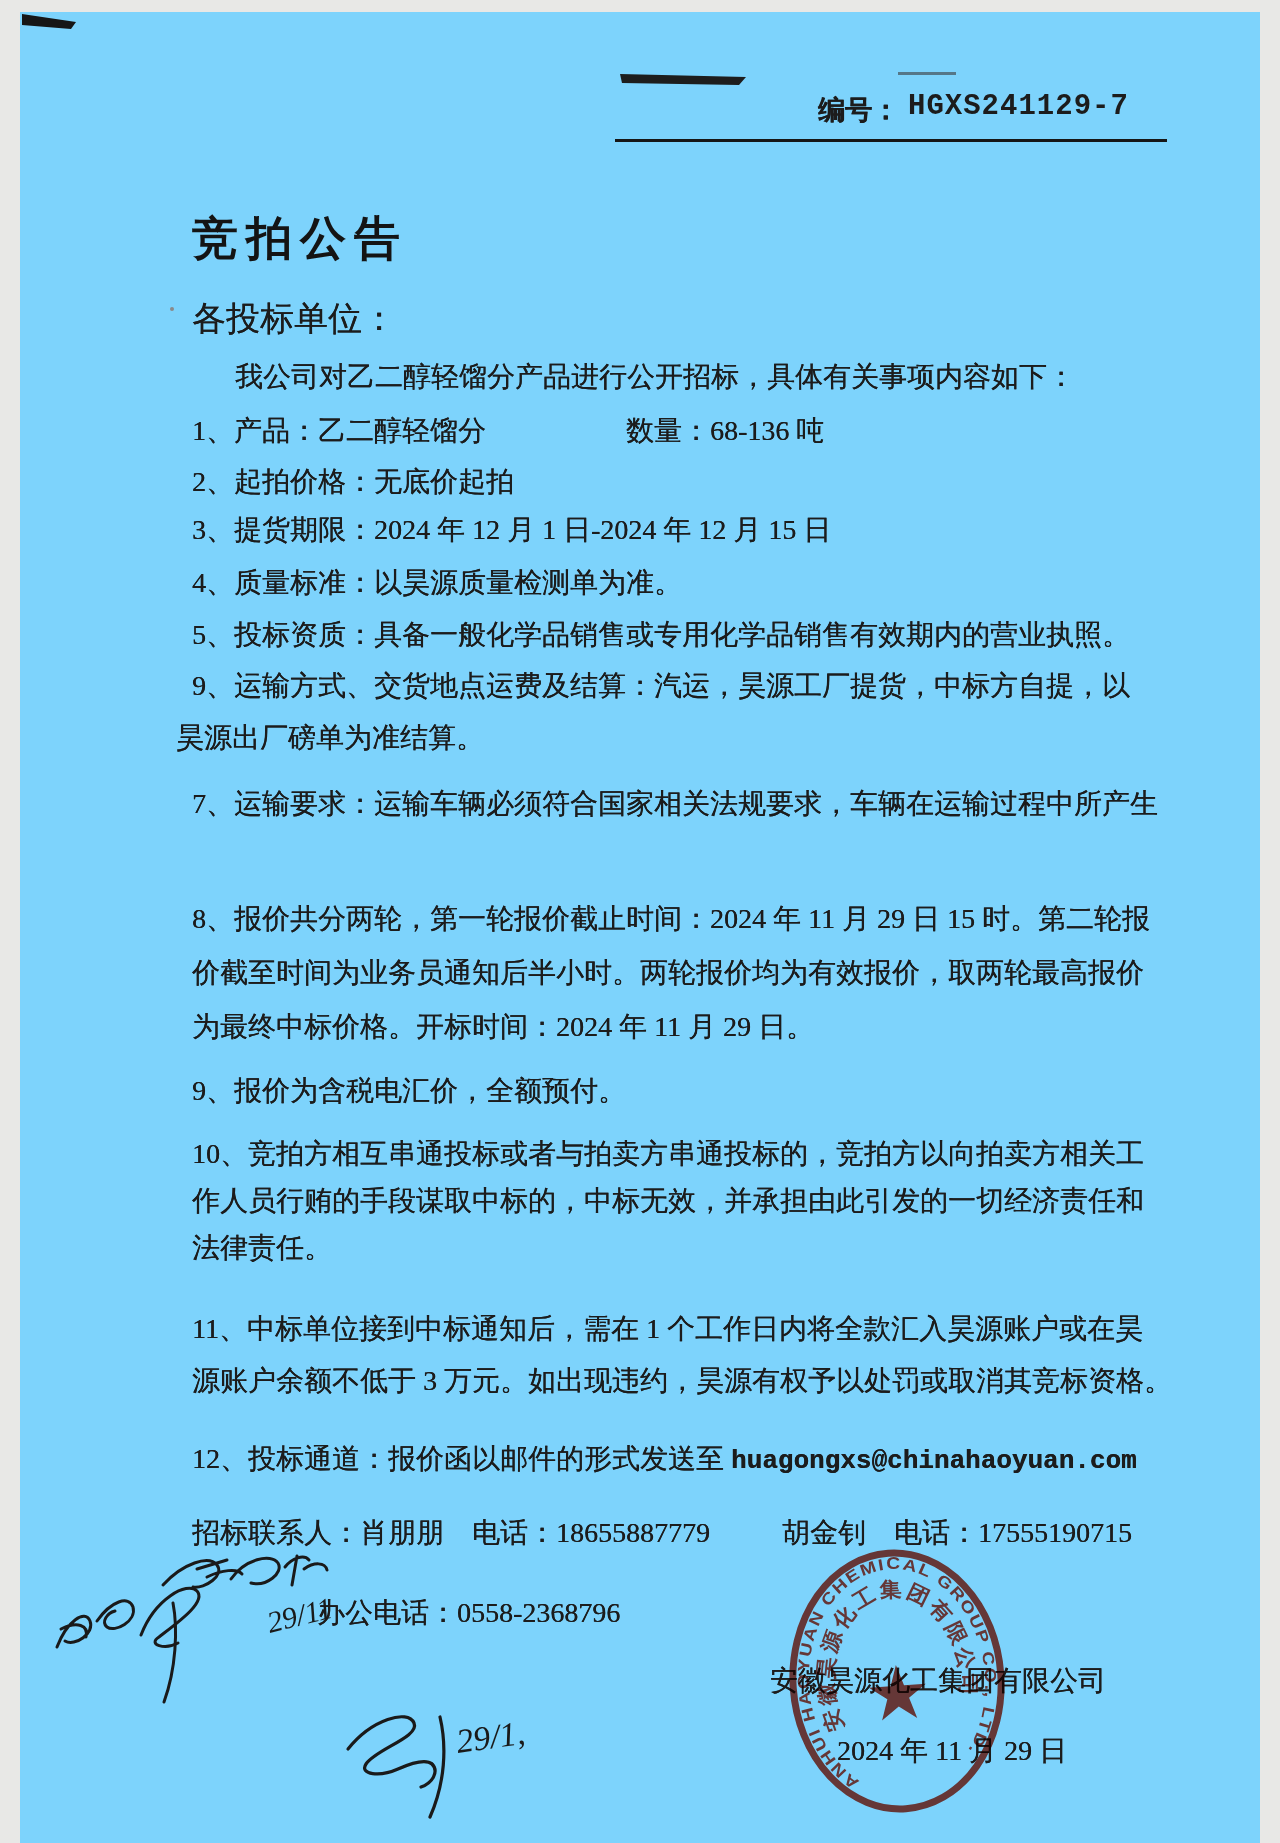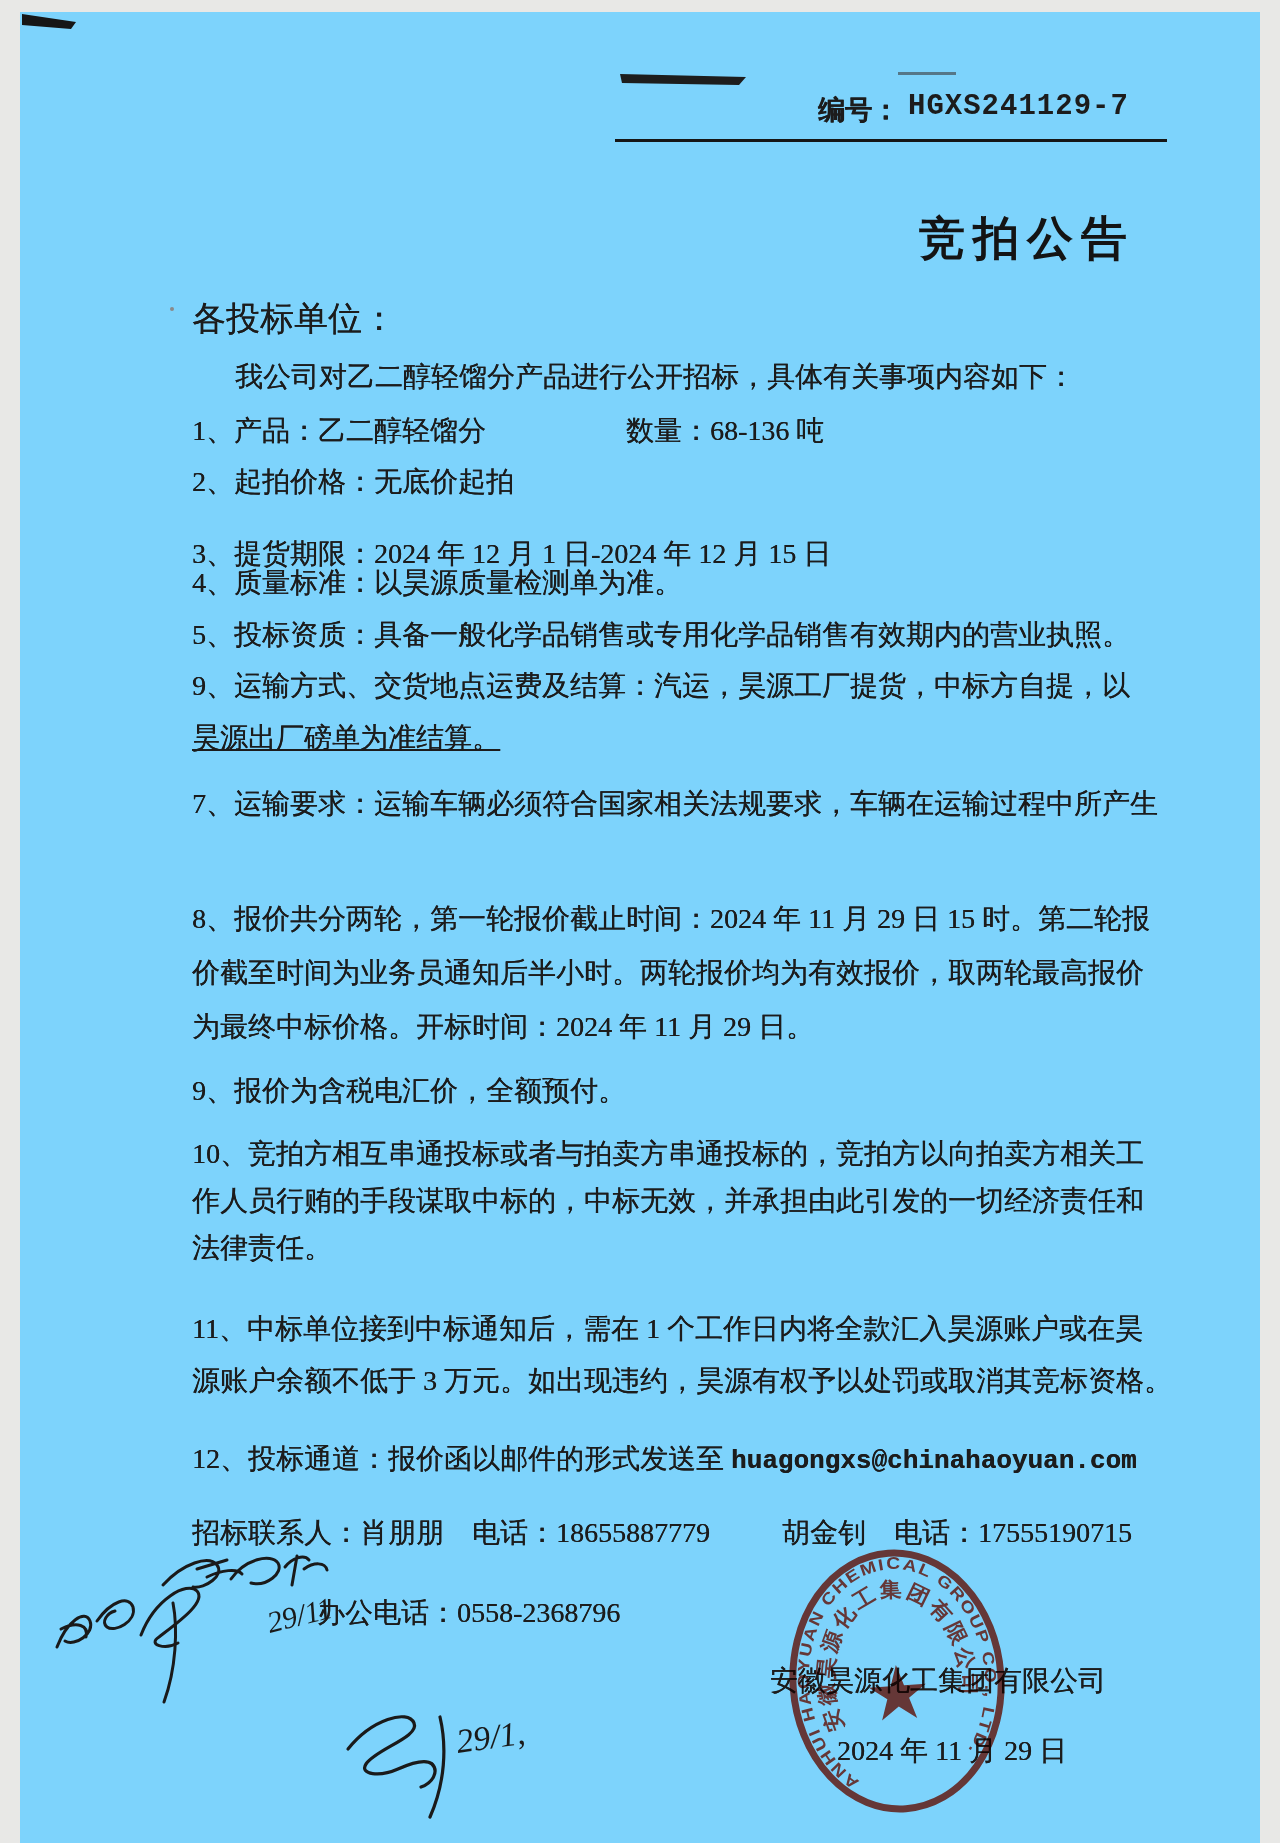--- a/index.html
+++ b/index.html
@@ -30,21 +30,21 @@
     position:absolute;left:888px;top:78px;
     font-size:29px;font-weight:700;letter-spacing:1px;
     font-family:Liberation Mono, monospace;
   }
   .docno-rule{
     position:absolute;left:595px;top:127px;width:552px;height:3px;
     background:#161616;
   }
   .doc-title{
     position:absolute;left:172px;top:196px;width:943px;
-    text-align:right;
+    text-align:left;
     font-size:46px;font-weight:700;letter-spacing:8px;
     color:#141414;
   }
   .salutation{
     position:absolute;left:172px;top:284px;
     font-size:34px;text-shadow:0.3px 0 0 currentColor;white-space:pre;
   }
   .email{
     font-family:"Liberation Mono",monospace;
     font-size:26px;font-weight:700;letter-spacing:0px;
@@ -72,25 +72,25 @@
   <div class="docno-rule"></div>
 
   <div class="doc-title">竞拍公告</div>
 
   <div class="salutation">各投标单位：</div>
 
   <div class="line" style="left:215px;top:348px;">我公司对乙二醇轻馏分产品进行公开招标，具体有关事项内容如下：</div>
 
   <div class="line" style="left:172px;top:402px;">1、产品：乙二醇轻馏分　　　　　数量：68-136 吨</div>
   <div class="line" style="left:172px;top:453px;">2、起拍价格：无底价起拍</div>
-  <div class="line" style="left:172px;top:525px;">3、提货期限：2024 年 12 月 1 日-2024 年 12 月 15 日</div>
+  <div class="line" style="left:172px;top:501px;">3、提货期限：2024 年 12 月 1 日-2024 年 12 月 15 日</div>
   <div class="line" style="left:172px;top:554px;">4、质量标准：以昊源质量检测单为准。</div>
   <div class="line" style="left:172px;top:606px;">5、投标资质：具备一般化学品销售或专用化学品销售有效期内的营业执照。</div>
   <div class="line" style="left:172px;top:657px;">9、运输方式、交货地点运费及结算：汽运，昊源工厂提货，中标方自提，以</div>
-  <div class="line" style="left:172px;top:709px;text-decoration:underline;">昊源出厂磅单为准结算。</div>
+  <div class="line" style="left:156px;top:709px;">昊源出厂磅单为准结算。</div>
   <div class="line" style="left:172px;top:775px;">7、运输要求：运输车辆必须符合国家相关法规要求，车辆在运输过程中所产生</div>
   <div class="line" style="left:172px;top:890px;">8、报价共分两轮，第一轮报价截止时间：2024 年 11 月 29 日 15 时。第二轮报</div>
   <div class="line" style="left:172px;top:944px;">价截至时间为业务员通知后半小时。两轮报价均为有效报价，取两轮最高报价</div>
   <div class="line" style="left:172px;top:998px;">为最终中标价格。开标时间：2024 年 11 月 29 日。</div>
   <div class="line" style="left:172px;top:1062px;">9、报价为含税电汇价，全额预付。</div>
   <div class="line" style="left:172px;top:1125px;">10、竞拍方相互串通投标或者与拍卖方串通投标的，竞拍方以向拍卖方相关工</div>
   <div class="line" style="left:172px;top:1172px;">作人员行贿的手段谋取中标的，中标无效，并承担由此引发的一切经济责任和</div>
   <div class="line" style="left:172px;top:1219px;">法律责任。</div>
   <div class="line" style="left:172px;top:1300px;">11、中标单位接到中标通知后，需在 1 个工作日内将全款汇入昊源账户或在昊</div>
   <div class="line" style="left:172px;top:1352px;">源账户余额不低于 3 万元。如出现违约，昊源有权予以处罚或取消其竞标资格。</div>

